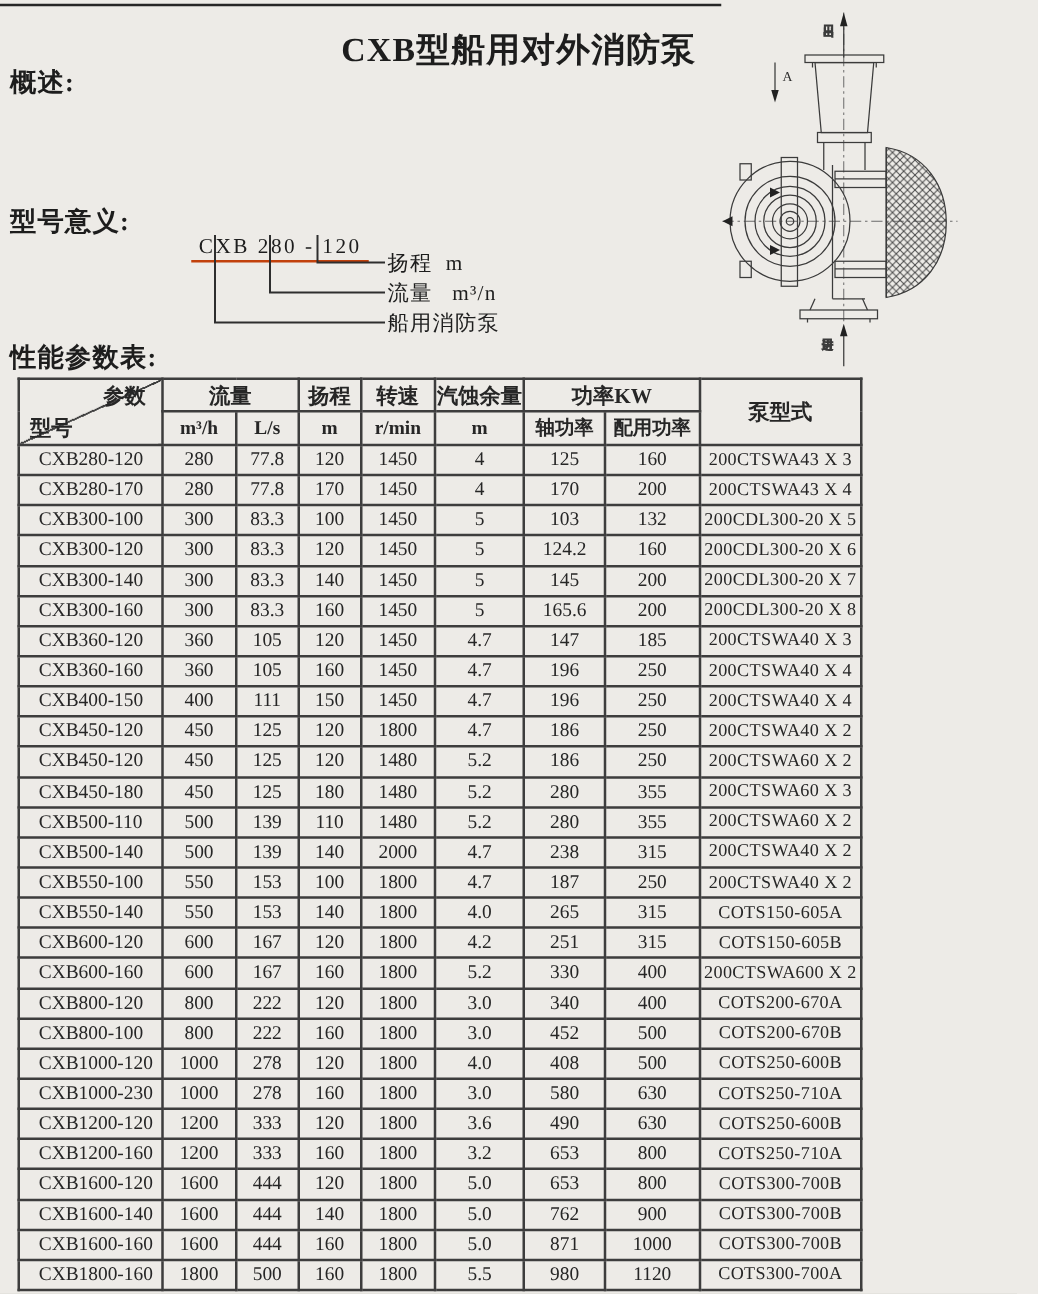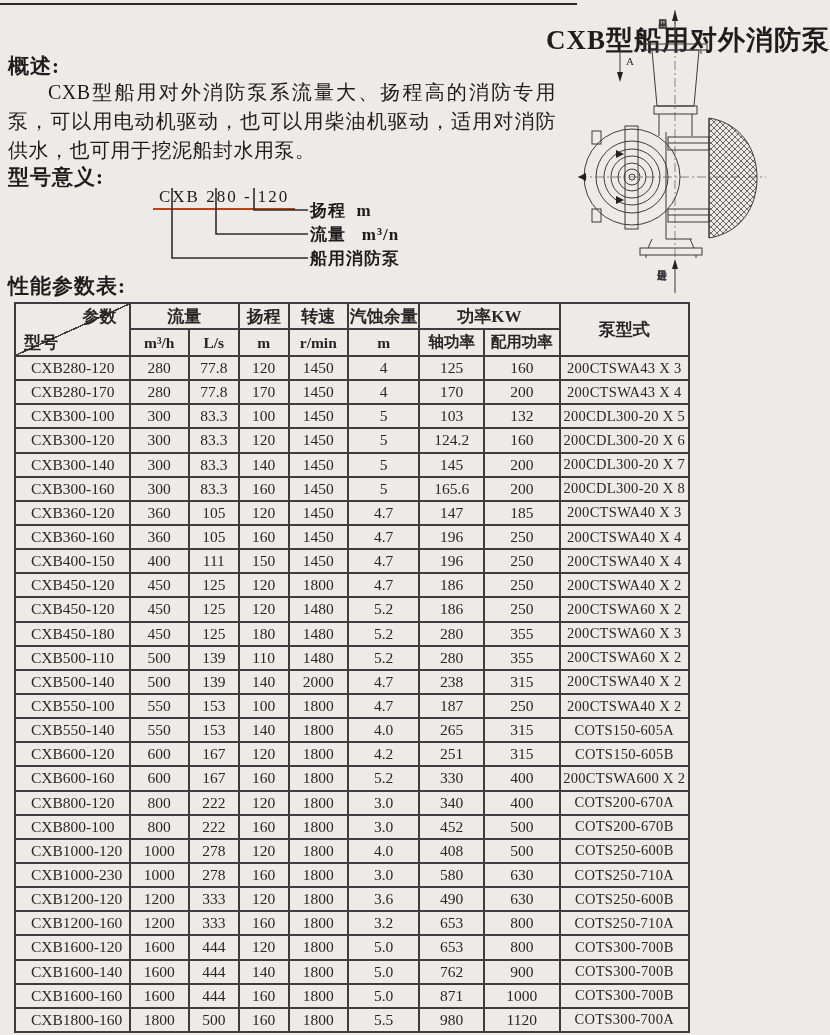--- a/index.html
+++ b/index.html
@@ -3,39 +3,39 @@
 <meta charset="utf-8">
 <style>
   html,body{margin:0;padding:0;background:#d8d6d2;}
   .page{
     position:relative;width:830px;height:1035px;margin:0 auto;
     background:#EDEBE7;color:#1d1d1d;overflow:hidden;
     font-family:"Liberation Serif","DejaVu Serif",serif;
   }
   .top-rule{position:absolute;left:0;top:3px;width:577px;height:2px;background:#262626;}
   .title{
-    position:absolute;top:4px;left:0;width:100%;text-align:right;
+    position:absolute;top:4px;left:0;width:100%;text-align:center;
     font-size:27px;font-weight:bold;letter-spacing:1px;
   }
   .sec-heading{position:absolute;left:8px;margin:0;font-size:21px;font-weight:bold;letter-spacing:1px;}
   #h-overview{top:52px;}
   #h-model{top:163px;text-align:right;}
   #h-table{top:272px;}
   .overview-body{
     position:absolute;left:8px;top:78px;width:548px;margin:0;
     font-size:20px;line-height:29px;text-indent:2em;text-align:justify;
     letter-spacing:.5px;
   }
   
   .model-code{
     position:absolute;left:153px;top:169px;font-size:17px;letter-spacing:2px;
     border-bottom:2px solid #c2410c;padding:0 6px 1px 6px;margin-top:18px;
   }
   .model-lines{position:absolute;left:150px;top:188px;}
-  .model-label{position:absolute;font-size:17px;letter-spacing:1px;white-space:pre;font-weight:bold;}
+  .model-label{position:absolute;font-size:17px;letter-spacing:1px;white-space:pre;}
   #ml-head{left:310px;top:199px;}
   #ml-flow{left:310px;top:223px;}
   #ml-pump{left:310px;top:247px;}
   
   .pump{position:absolute;left:570px;top:2px;}
   .pump text{font-family:"Liberation Serif","DejaVu Serif",serif;fill:#2a2a2a;}
   
   .ptable{
     position:absolute;left:14px;top:302px;width:676px;
     border-collapse:collapse;table-layout:fixed;text-align:center;
@@ -59,21 +59,20 @@
 </head>
 <body>
 
 <div class="page">
 
   <div class="top-rule"></div>
 
   <h1 class="title">CXB型船用对外消防泵</h1>
 
   <h2 class="sec-heading" id="h-overview">概述:</h2>
-  <p class="overview-body">CXB型船用对外消防泵系流量大、扬程高的消防专用泵，可以用电动机驱动，也可以用柴油机驱动，适用对消防供水，也可用于挖泥船封水用泵。</p>
 
   <h2 class="sec-heading" id="h-model">型号意义:</h2>
   <div class="model-code">CXB 280 - 120</div>
 
   <svg class="model-lines" width="175" height="82" viewBox="0 0 175 82">
     <g stroke="#2e2e2e" stroke-width="1.6" fill="none">
       <path d="M104,0 V22 H158"></path>
       <path d="M66,0 V46 H158"></path>
       <path d="M22,0 V70 H158"></path>
     </g>

